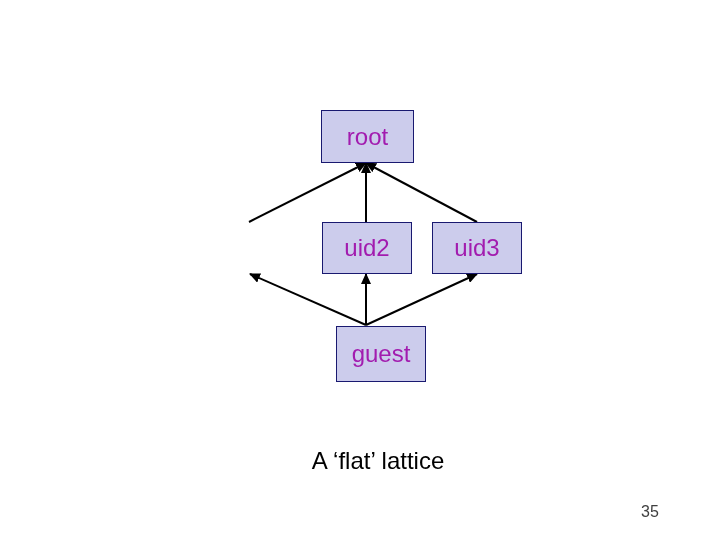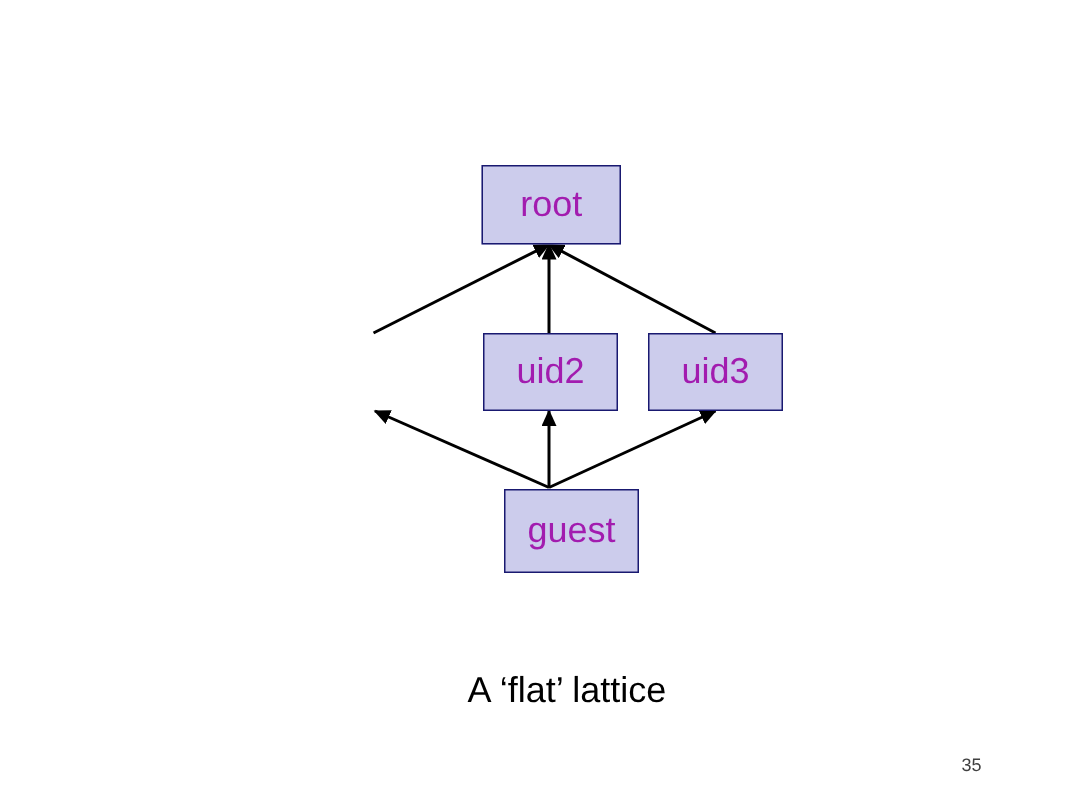--- a/index.html
+++ b/index.html
@@ -48,21 +48,21 @@
     font-size: 24px;
     line-height: 36px;
     color: #000000;
     white-space: nowrap;
     margin-top: 19px;
   }
   .page-number {
     position: absolute;
     left: 641px;
     top: 503px;
-    font-size: 12px;
+    font-size: 16px;
     color: #404040;
     text-align: center;
   }
 </style>
 </head>
 <body>
 
 <div class="slide">
 
   <svg class="edges" viewBox="0 0 720 540" xmlns="http://www.w3.org/2000/svg">

